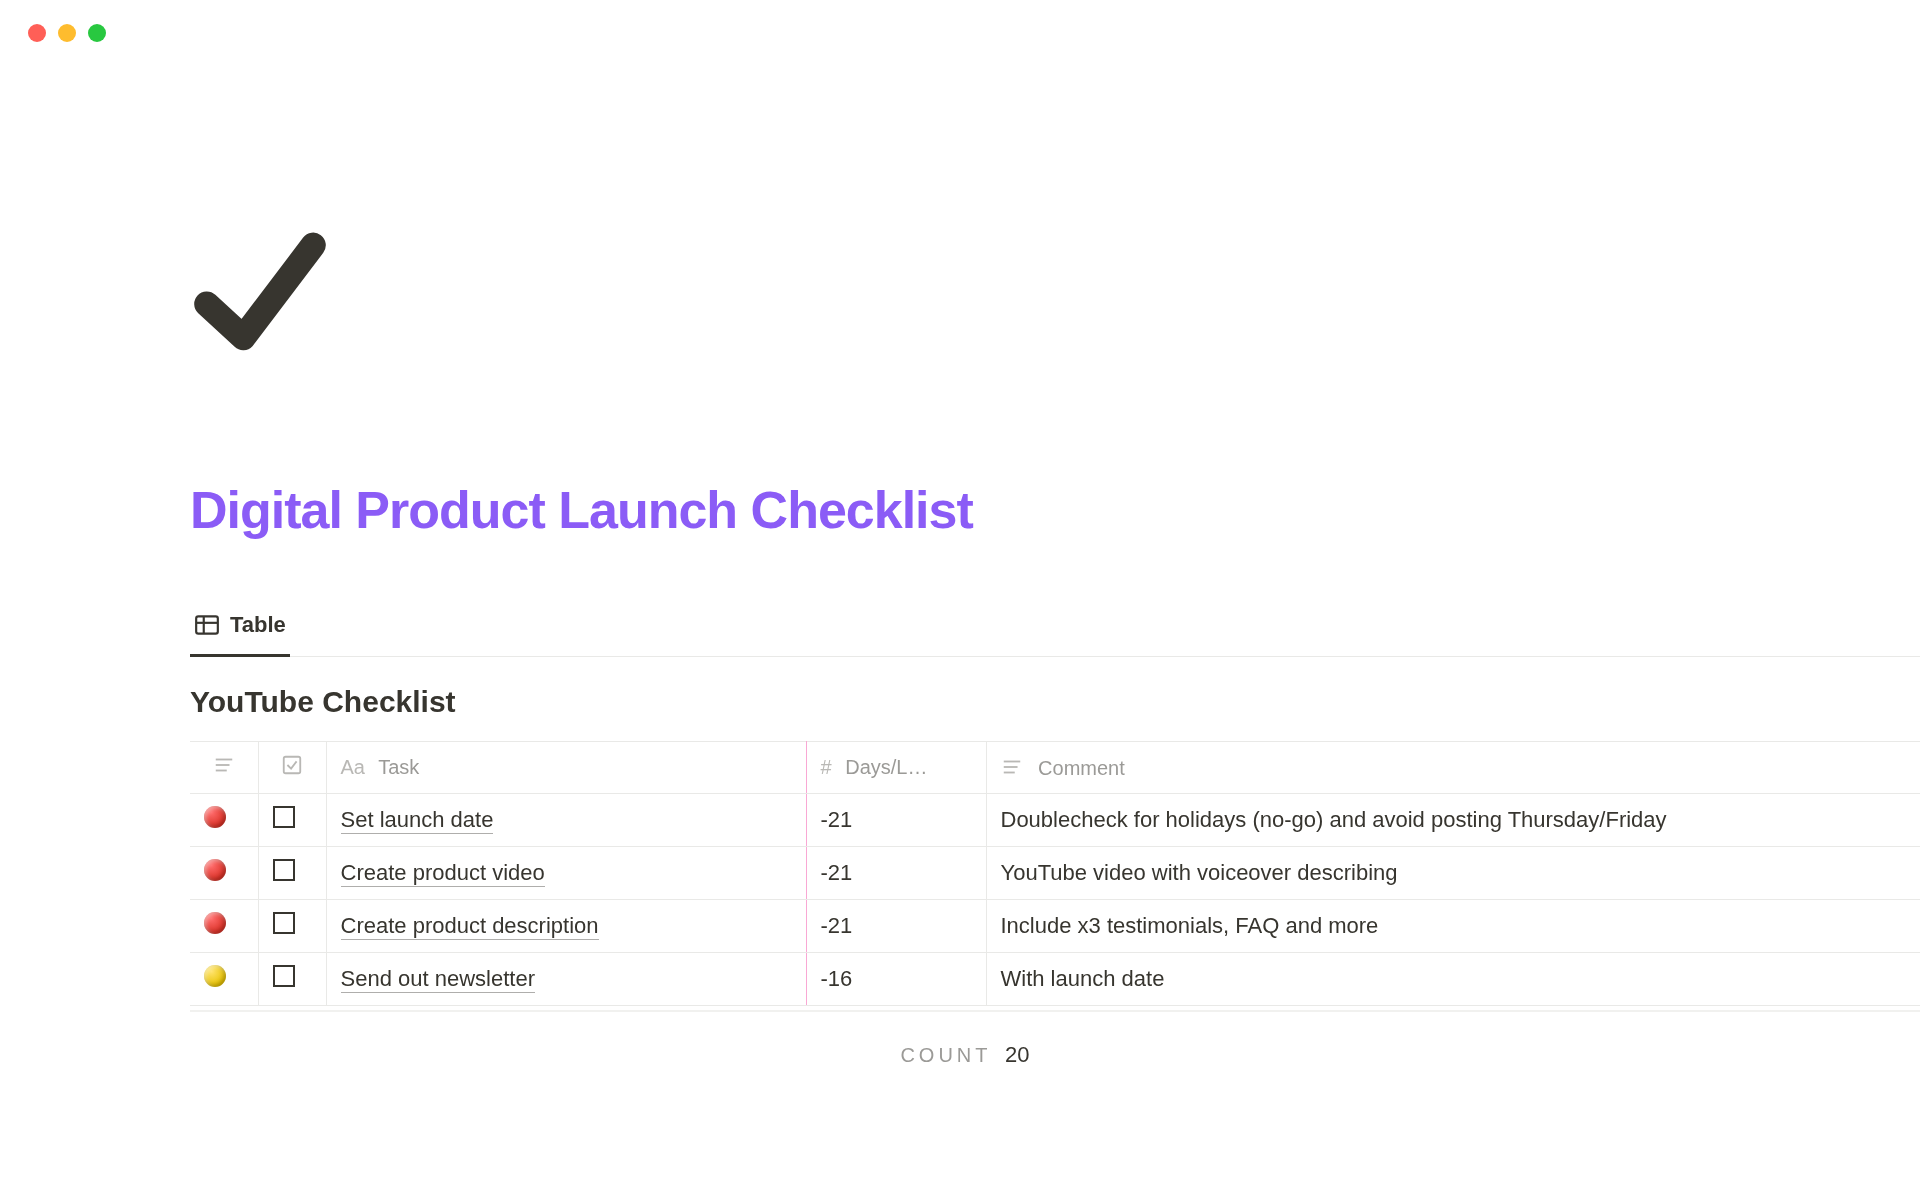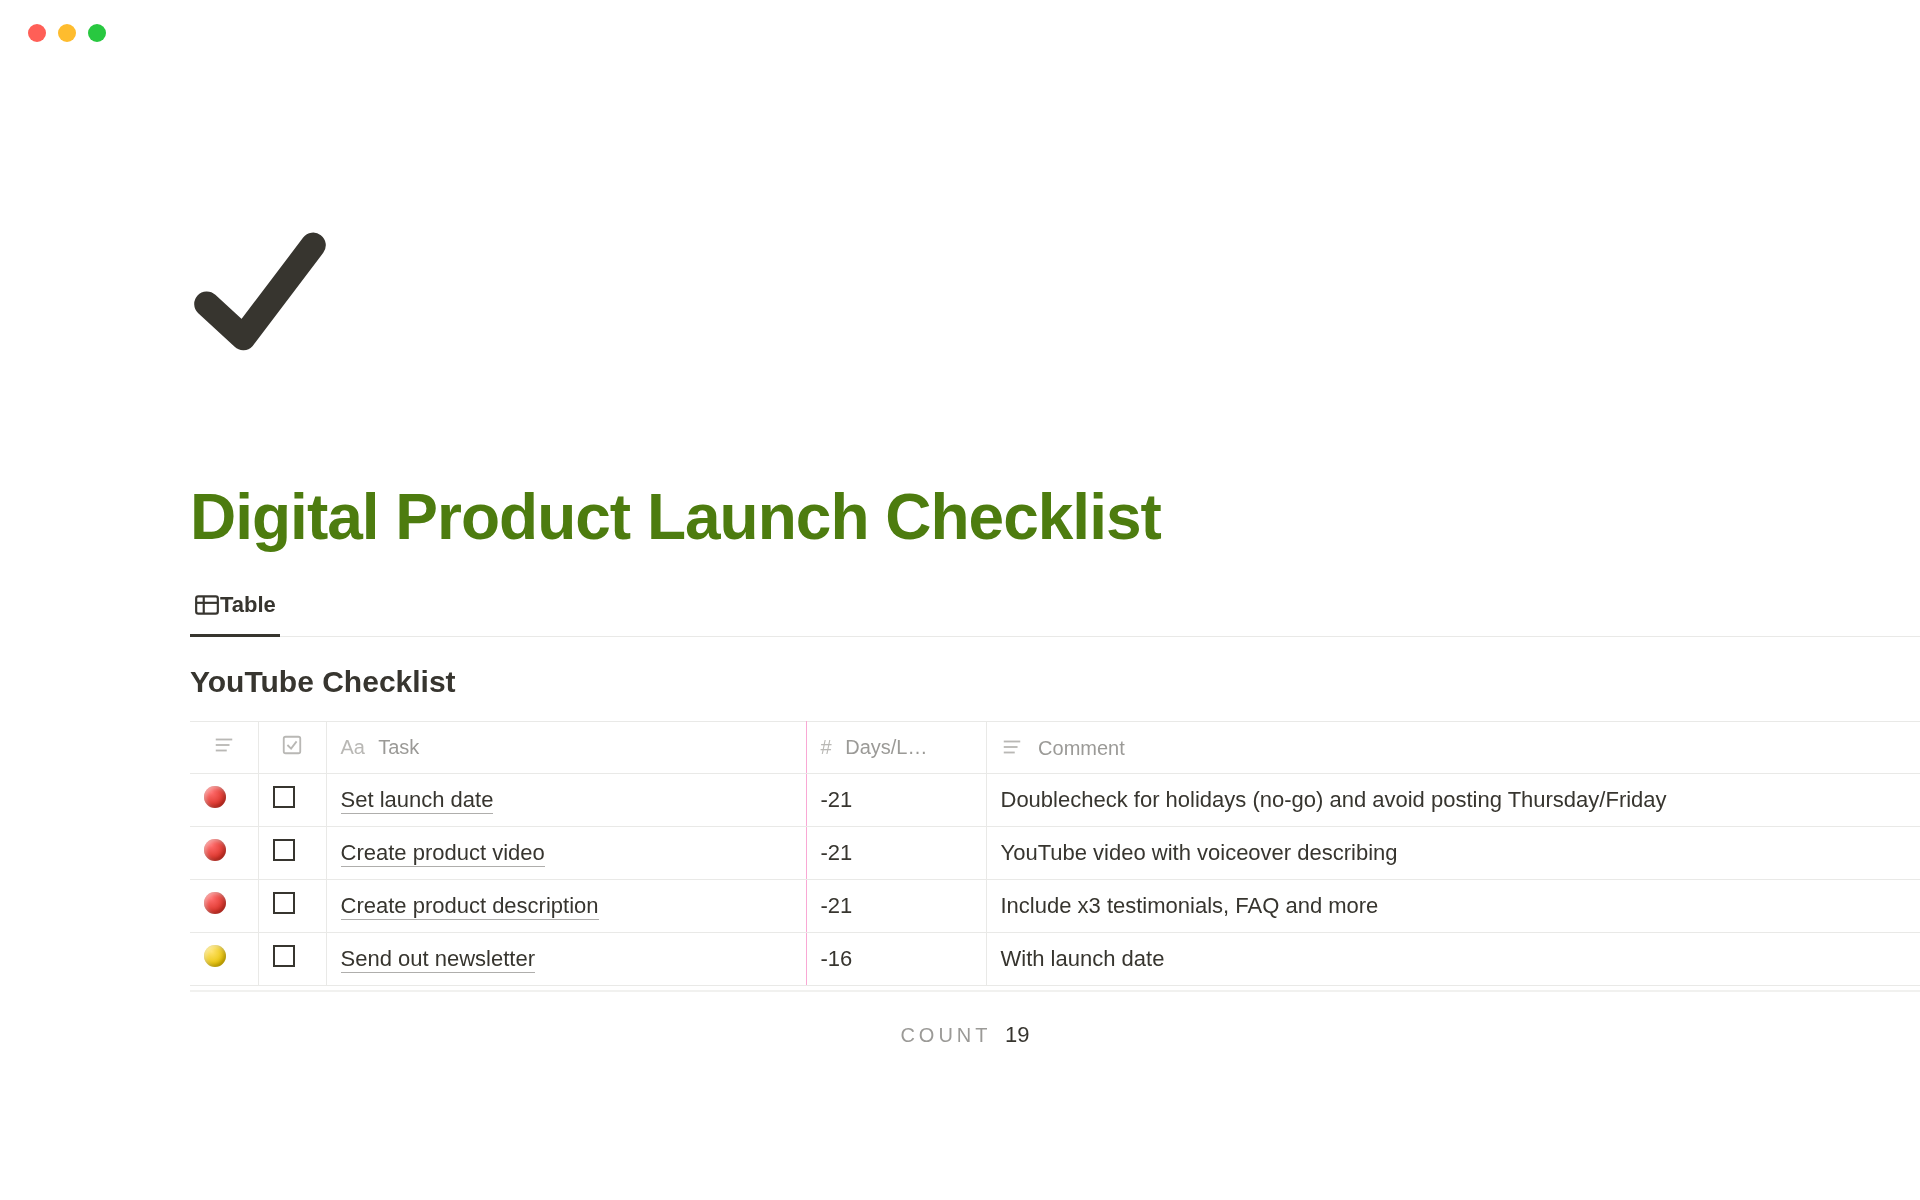--- a/index.html
+++ b/index.html
@@ -12,25 +12,25 @@
   .dot-yellow { background: #febc2e; }
   .dot-green  { background: #28c840; }
 
   
   .page { position: absolute; top: 220px; left: 190px; right: 0; }
 
   
   .page-icon { width: 140px; height: 140px; color: #37352f; margin-bottom: 120px; }
 
   
-  .page-title { font-size: 64px; font-weight: 800; letter-spacing: -1px; color: #4d7c0f; margin-bottom: 38px; }
+  .page-title { font-size: 52px; font-weight: 800; letter-spacing: -1px; color: #8b5cf6; margin-bottom: 72px; }
 
   
   .view-tabs { display: flex; align-items: center; border-bottom: 1px solid #e9e9e7; }
-  .view-tab { display: flex; align-items: center; padding: 0 4px 16px 4px; font-size: 22px; font-weight: 600; color: #37352f; border-bottom: 3px solid #37352f; margin-bottom: -1px; cursor: pointer; }
+  .view-tab { display: flex; align-items: center; gap: 10px; padding: 0 4px 16px 4px; font-size: 22px; font-weight: 600; color: #37352f; border-bottom: 3px solid #37352f; margin-bottom: -1px; cursor: pointer; }
   .view-tab .tab-icon { width: 26px; height: 26px; color: #37352f; }
 
   
   .db-title { font-size: 30px; font-weight: 700; margin-top: 28px; margin-bottom: 22px; }
 
   
   .db-table { width: 100%; border-collapse: collapse; }
   .db-table th, .db-table td { text-align: left; font-weight: 400; padding: 12px 14px; border-bottom: 1px solid #e9e9e7; vertical-align: middle; }
   .db-table thead th { color: #9b9a97; font-size: 20px; font-weight: 400; border-top: 1px solid #e9e9e7; }
   .db-table tbody td { font-size: 22px; color: #37352f; }
@@ -154,16 +154,16 @@
           <td class="col-task"><span class="task-text">Send out newsletter</span></td>
           <td class="col-days">-16</td>
           <td class="col-comment">With launch date</td>
         </tr>
       </tbody>
   </table>
   <div class="thin-divider"></div>
 
   <div class="count-footer">
     <span class="count-label">COUNT</span>
-    <span class="count-value">19</span>
+    <span class="count-value">20</span>
   </div>
 
 </div>
 
 </body></html>

